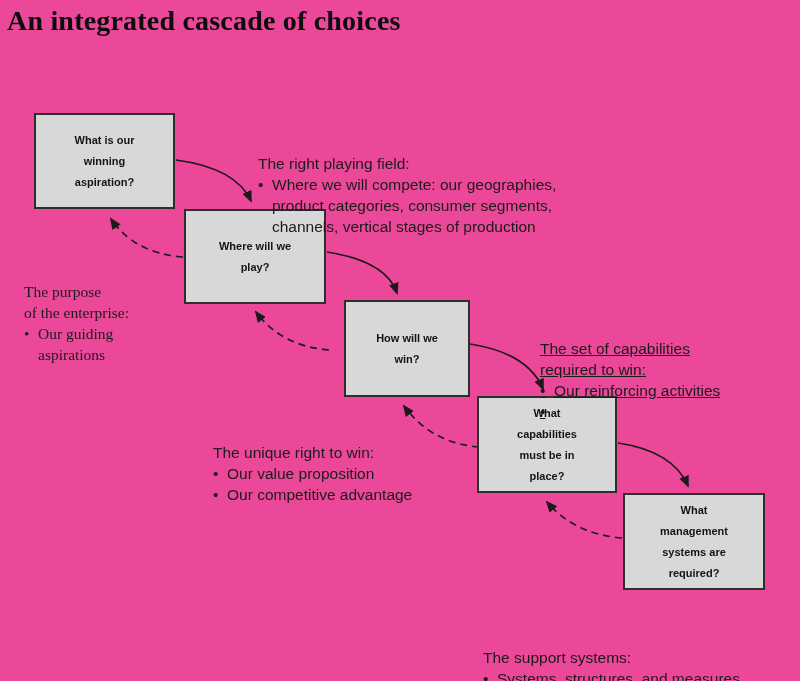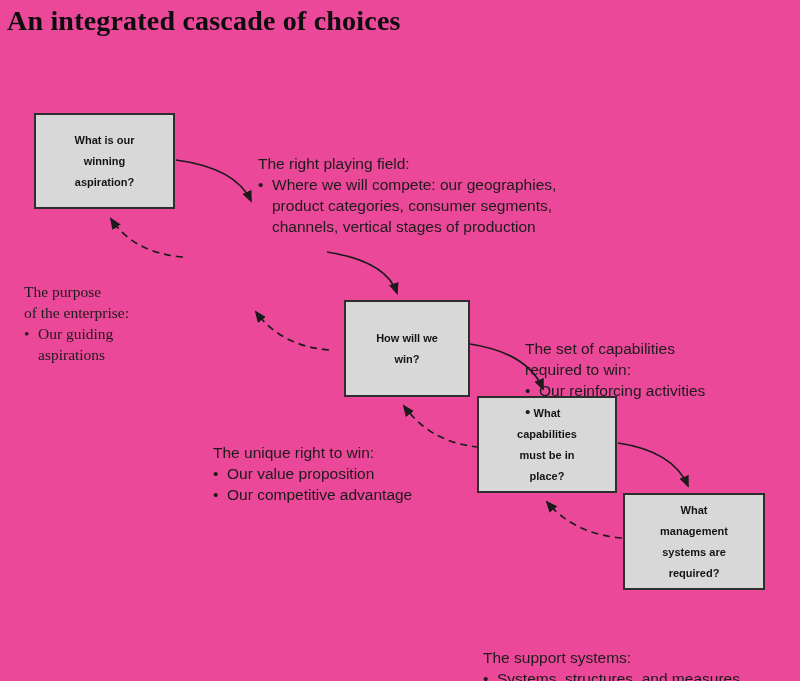--- a/index.html
+++ b/index.html
@@ -61,21 +61,21 @@
     font-size: 15.5px;
     line-height: 21px;
     color: #1b1b1b;
   }
   .ann .heading { white-space: pre-line; margin-top: 42px; }
   .bullet-row { display: flex; align-items: flex-start; }
   .bullet-glyph { flex: 0 0 14px; width: 14px; }
   .bullet-text { white-space: pre-line; }
   .ann-1 { left: 258px; top: 111px; width: 402px; }
   .ann-2 { left: 24px;  top: 239px; width: 185px; font-family: Liberation Serif, serif; }
-  .ann-3 { left: 525px; top: 296px; width: 246px; }
+  .ann-3 { left: 540px; top: 296px; width: 246px; text-decoration: underline; }
   .ann-4 { left: 213px; top: 400px; width: 255px; }
   .ann-5 { left: 483px; top: 605px; width: 310px; }
 </style>
 </head>
 <body>
 
 <div class="canvas">
 
   <div class="title">An integrated cascade of choices</div>
 
@@ -94,20 +94,24 @@
     <path class="link dashed" d="M 183 257 Q 134 253 111 219" marker-end="url(#ah)"></path>
     <path class="link dashed" d="M 329 350 Q 281 346 256 312" marker-end="url(#ah)"></path>
     <path class="link dashed" d="M 479 447 Q 431 443 404 406" marker-end="url(#ah)"></path>
     <path class="link dashed" d="M 622 538 Q 574 534 547 502" marker-end="url(#ah)"></path>
   </svg>
 
   <div class="box box-1">
     <span>What is our
 winning
 aspiration?</span>
+  </div>
+  <div class="box box-2">
+    <span>Where will we
+play?</span>
   </div>
   <div class="box box-3">
     <span>How will we
 win?</span>
   </div>
   <div class="box box-4">
     <span>What
 capabilities
 must be in
 place?</span>

